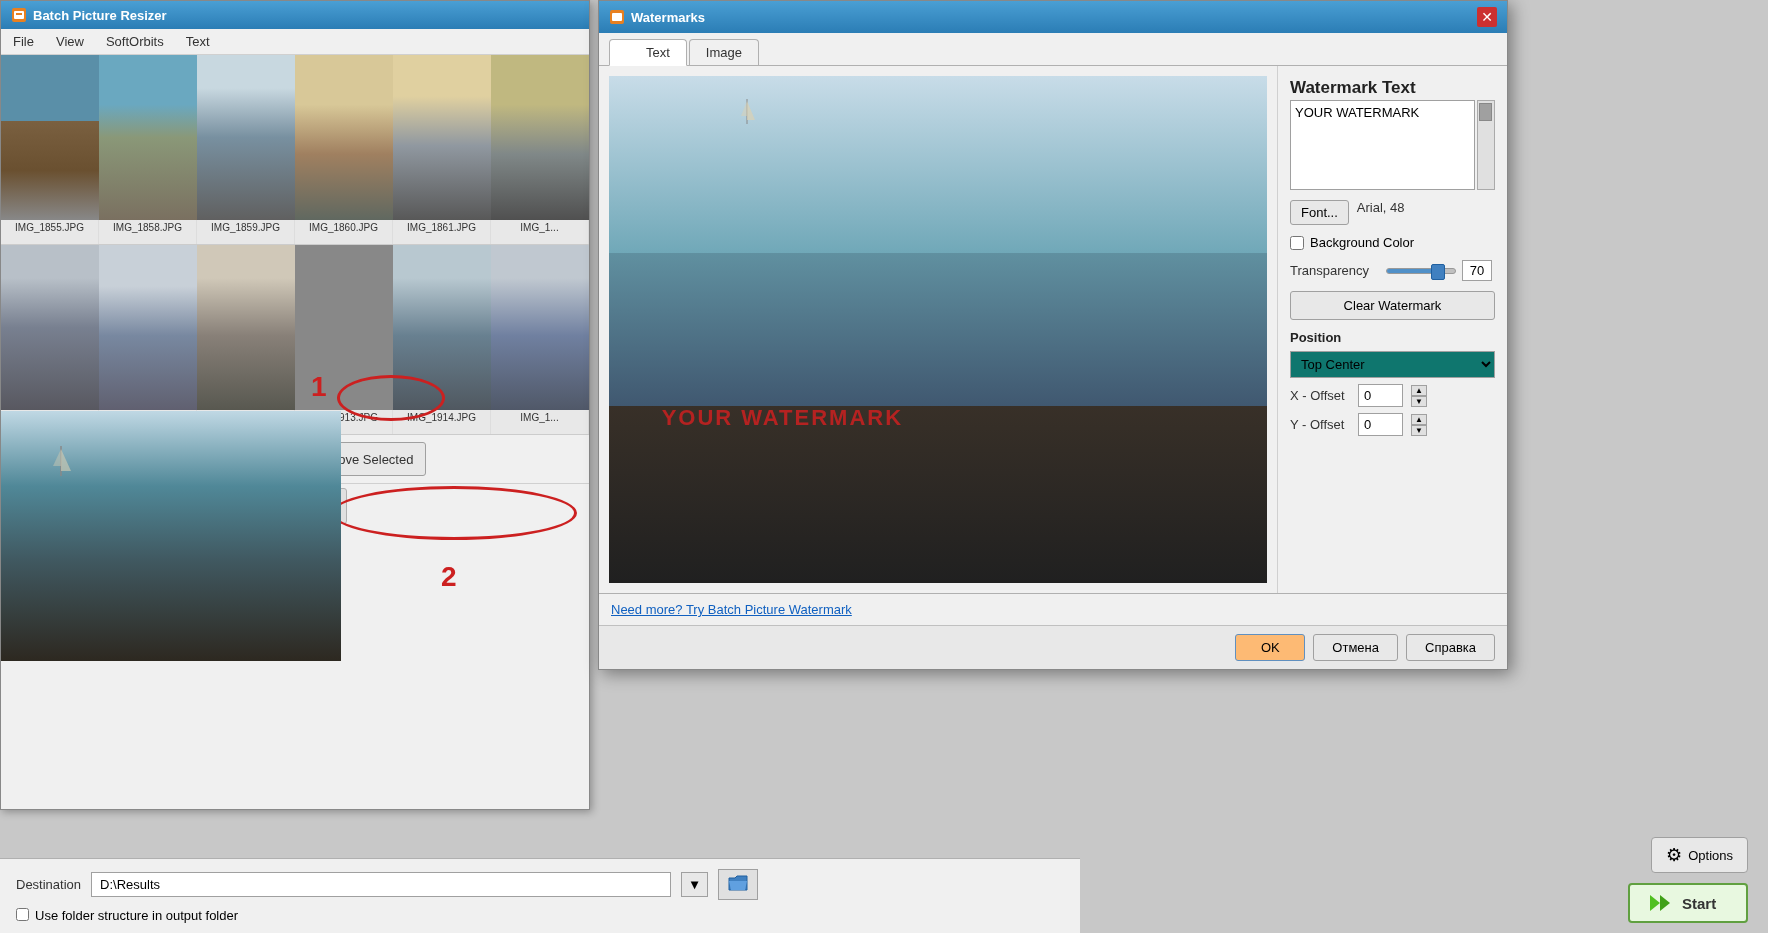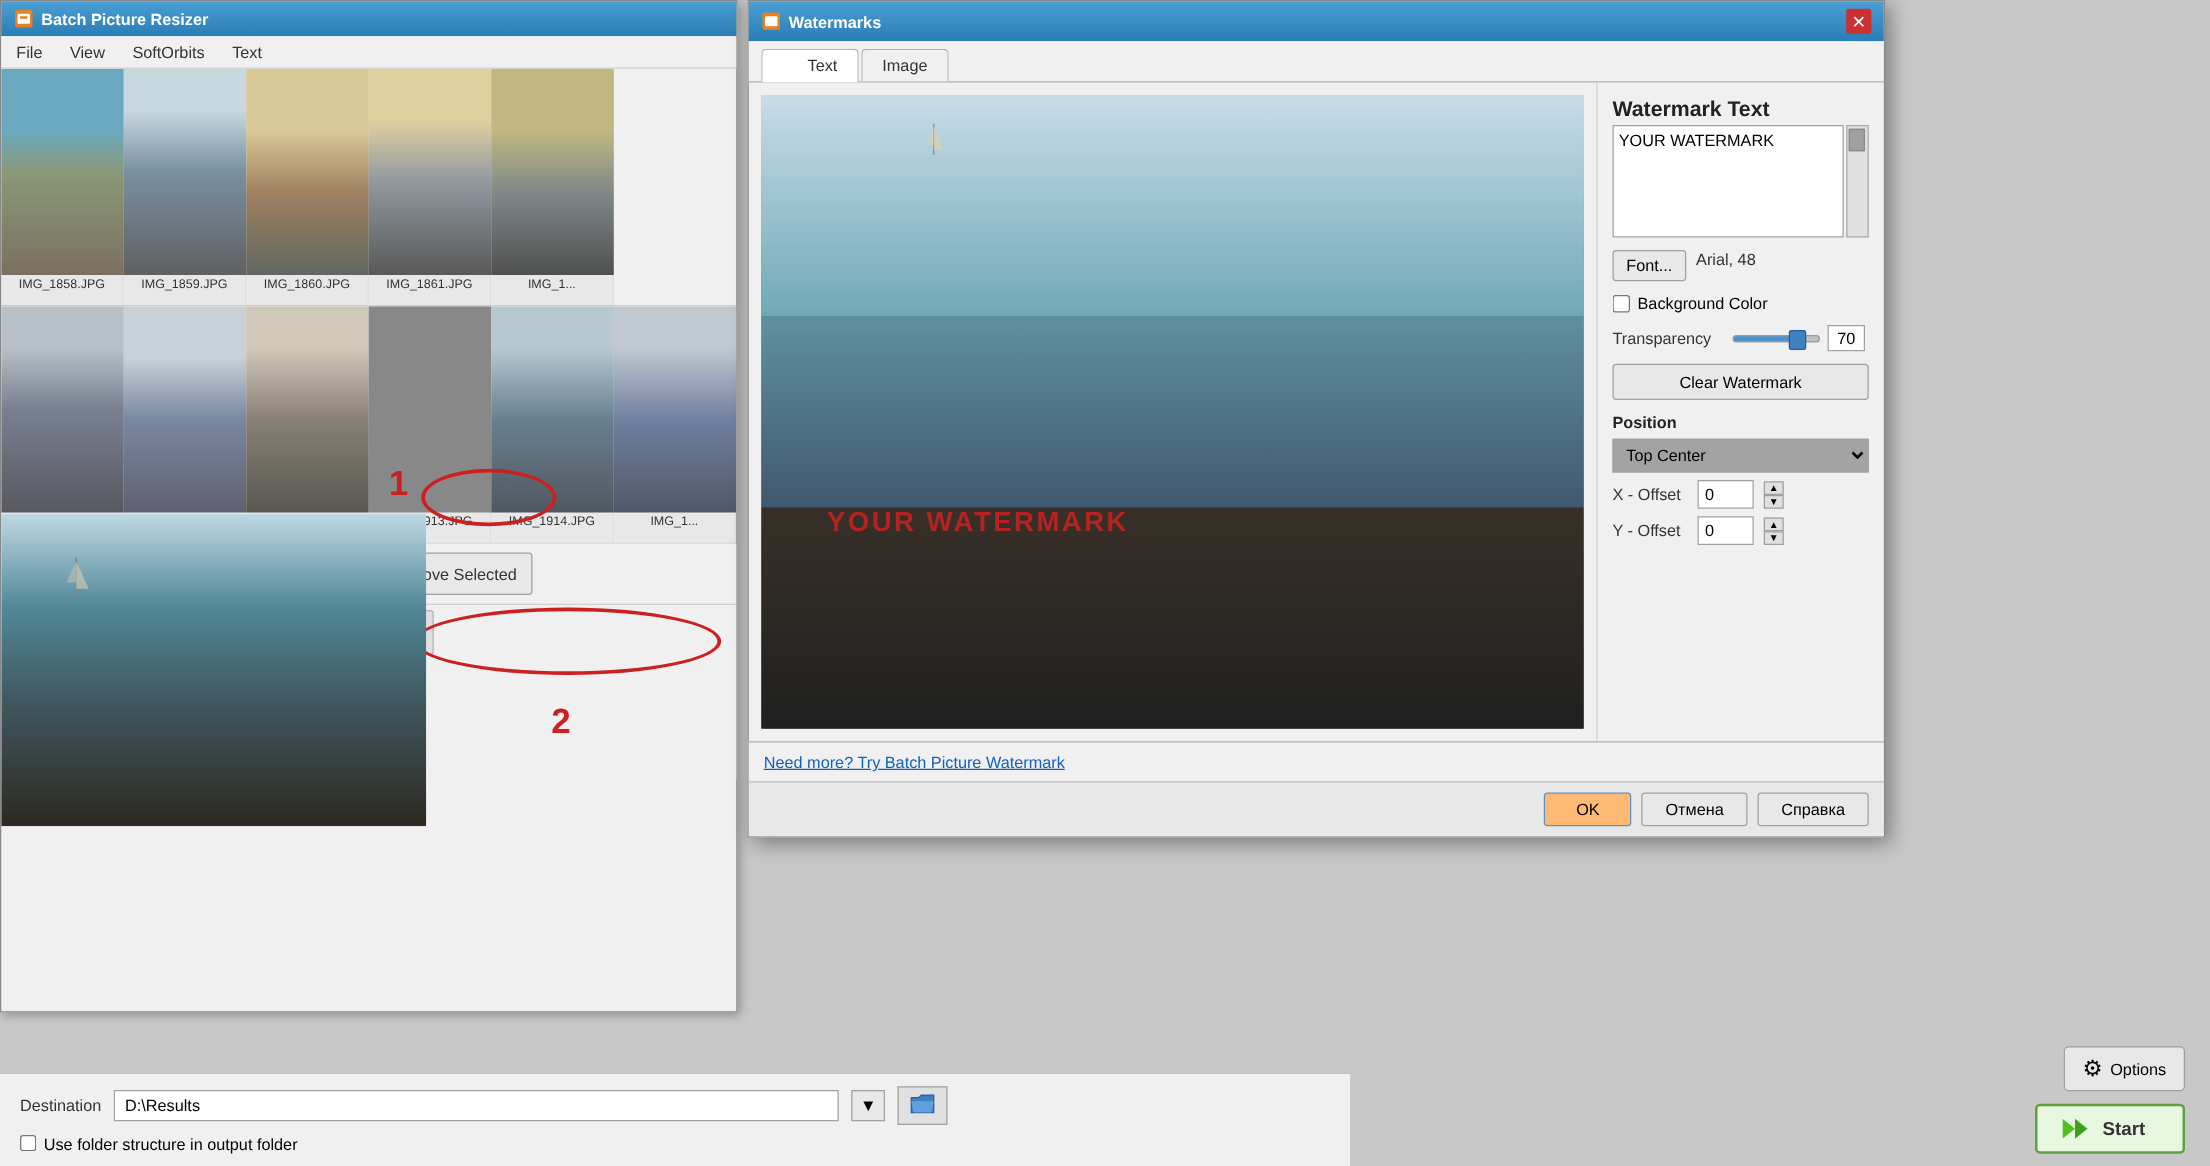--- a/index.html
+++ b/index.html
@@ -372,21 +372,21 @@
       text-align: center;
       width: 100%;
     }
     .position-section { display: flex; flex-direction: column; gap: 6px; }
     .position-label { font-size: 13px; font-weight: 600; color: #222; }
     .position-select {
       width: 100%;
       padding: 4px 6px;
       border: 1px solid #a0a0a0;
       font-size: 13px;
-      background: #a3a3a3;
+      background: #0f766e;
       cursor: pointer;
     }
     .offset-row {
       display: flex;
       align-items: center;
       gap: 8px;
     }
     .offset-label { font-size: 13px; color: #333; min-width: 60px; }
     .offset-input {
       width: 45px;
@@ -509,20 +509,24 @@
 
   <div class="menu-bar">
     <span class="menu-item">File</span>
     <span class="menu-item">View</span>
     <span class="menu-item">SoftOrbits</span>
     <span class="menu-item">Text</span>
   </div>
 
   <div class="thumbnail-area">
     <div class="thumbnail-row">
+      <div class="thumb-item">
+        <div class="thumb-img img-beach-1"></div>
+        <span class="thumb-label">IMG_1855.JPG</span>
+      </div>
       <div class="thumb-item">
         <div class="thumb-img img-beach-2"></div>
         <span class="thumb-label">IMG_1858.JPG</span>
       </div>
       <div class="thumb-item">
         <div class="thumb-img img-beach-3"></div>
         <span class="thumb-label">IMG_1859.JPG</span>
       </div>
       <div class="thumb-item">
         <div class="thumb-img img-beach-4"></div>

